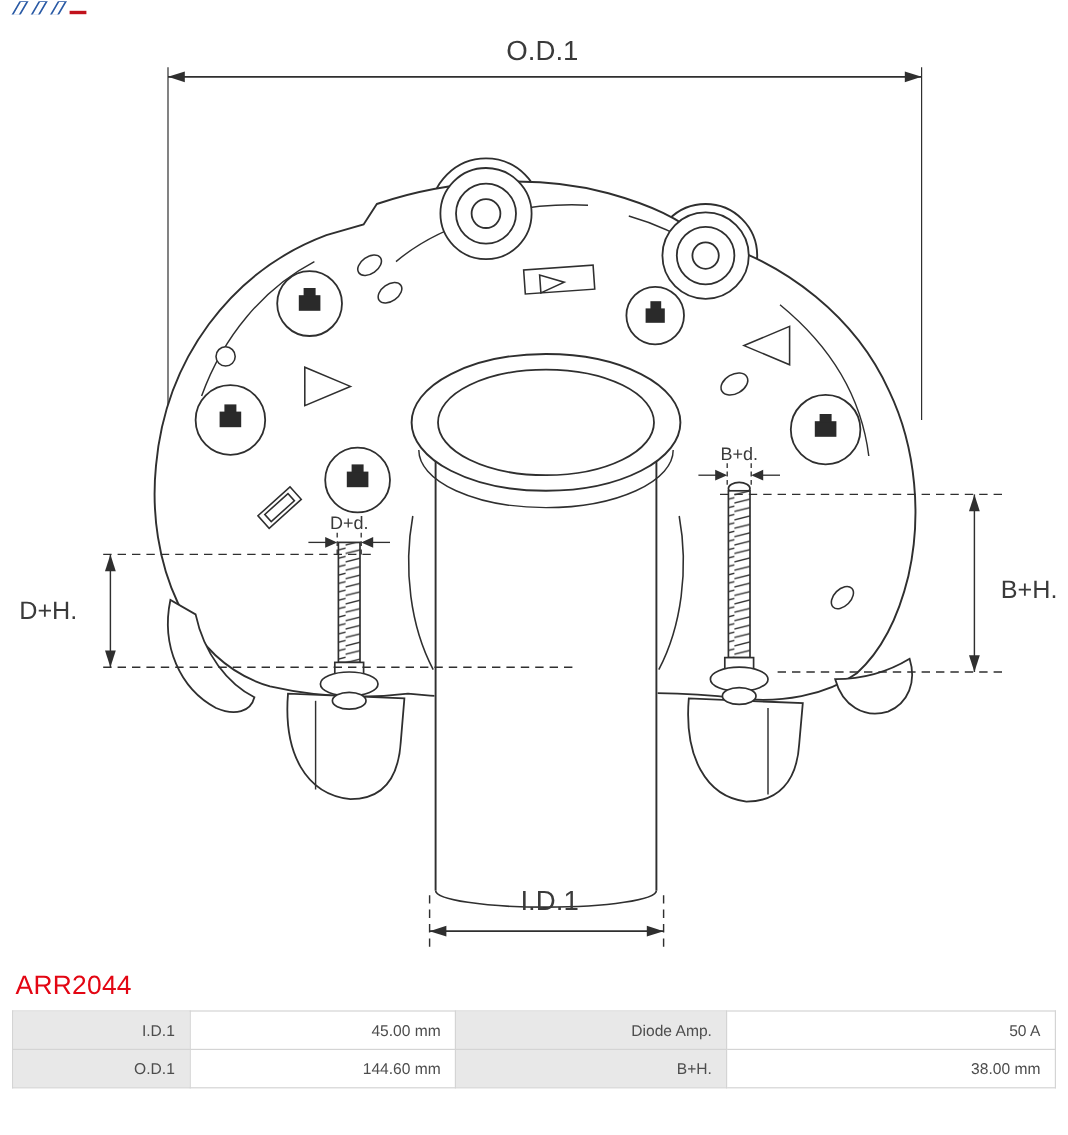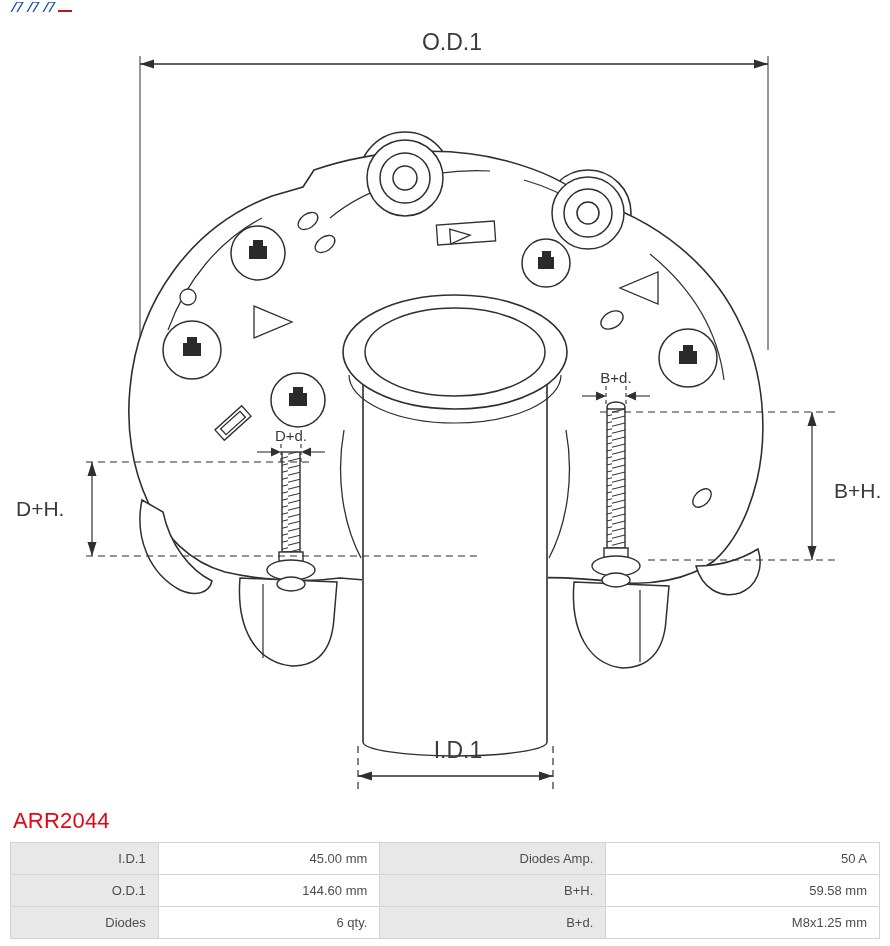--- a/index.html
+++ b/index.html
@@ -204,29 +204,23 @@
   <colgroup>
     <col style="width:17%">
       <col style="width:25.5%">
       <col style="width:26%">
       <col style="width:31.5%">
   </colgroup>
   <tbody>
     <tr>
       <td class="label">I.D.1</td>
       <td class="value">45.00 mm</td>
-      <td class="label">Diodes Amp.</td>
+      <td class="label">Diode Amp.</td>
       <td class="value">50 A</td>
     </tr>
     <tr>
       <td class="label">O.D.1</td>
       <td class="value">144.60 mm</td>
       <td class="label">B+H.</td>
-      <td class="value">59.58 mm</td>
-    </tr>
-    <tr>
-      <td class="label">Diodes</td>
-      <td class="value">6 qty.</td>
-      <td class="label">B+d.</td>
-      <td class="value">M8x1.25 mm</td>
+      <td class="value">38.00 mm</td>
     </tr>
   </tbody>
 </table>
 
 </body></html>

